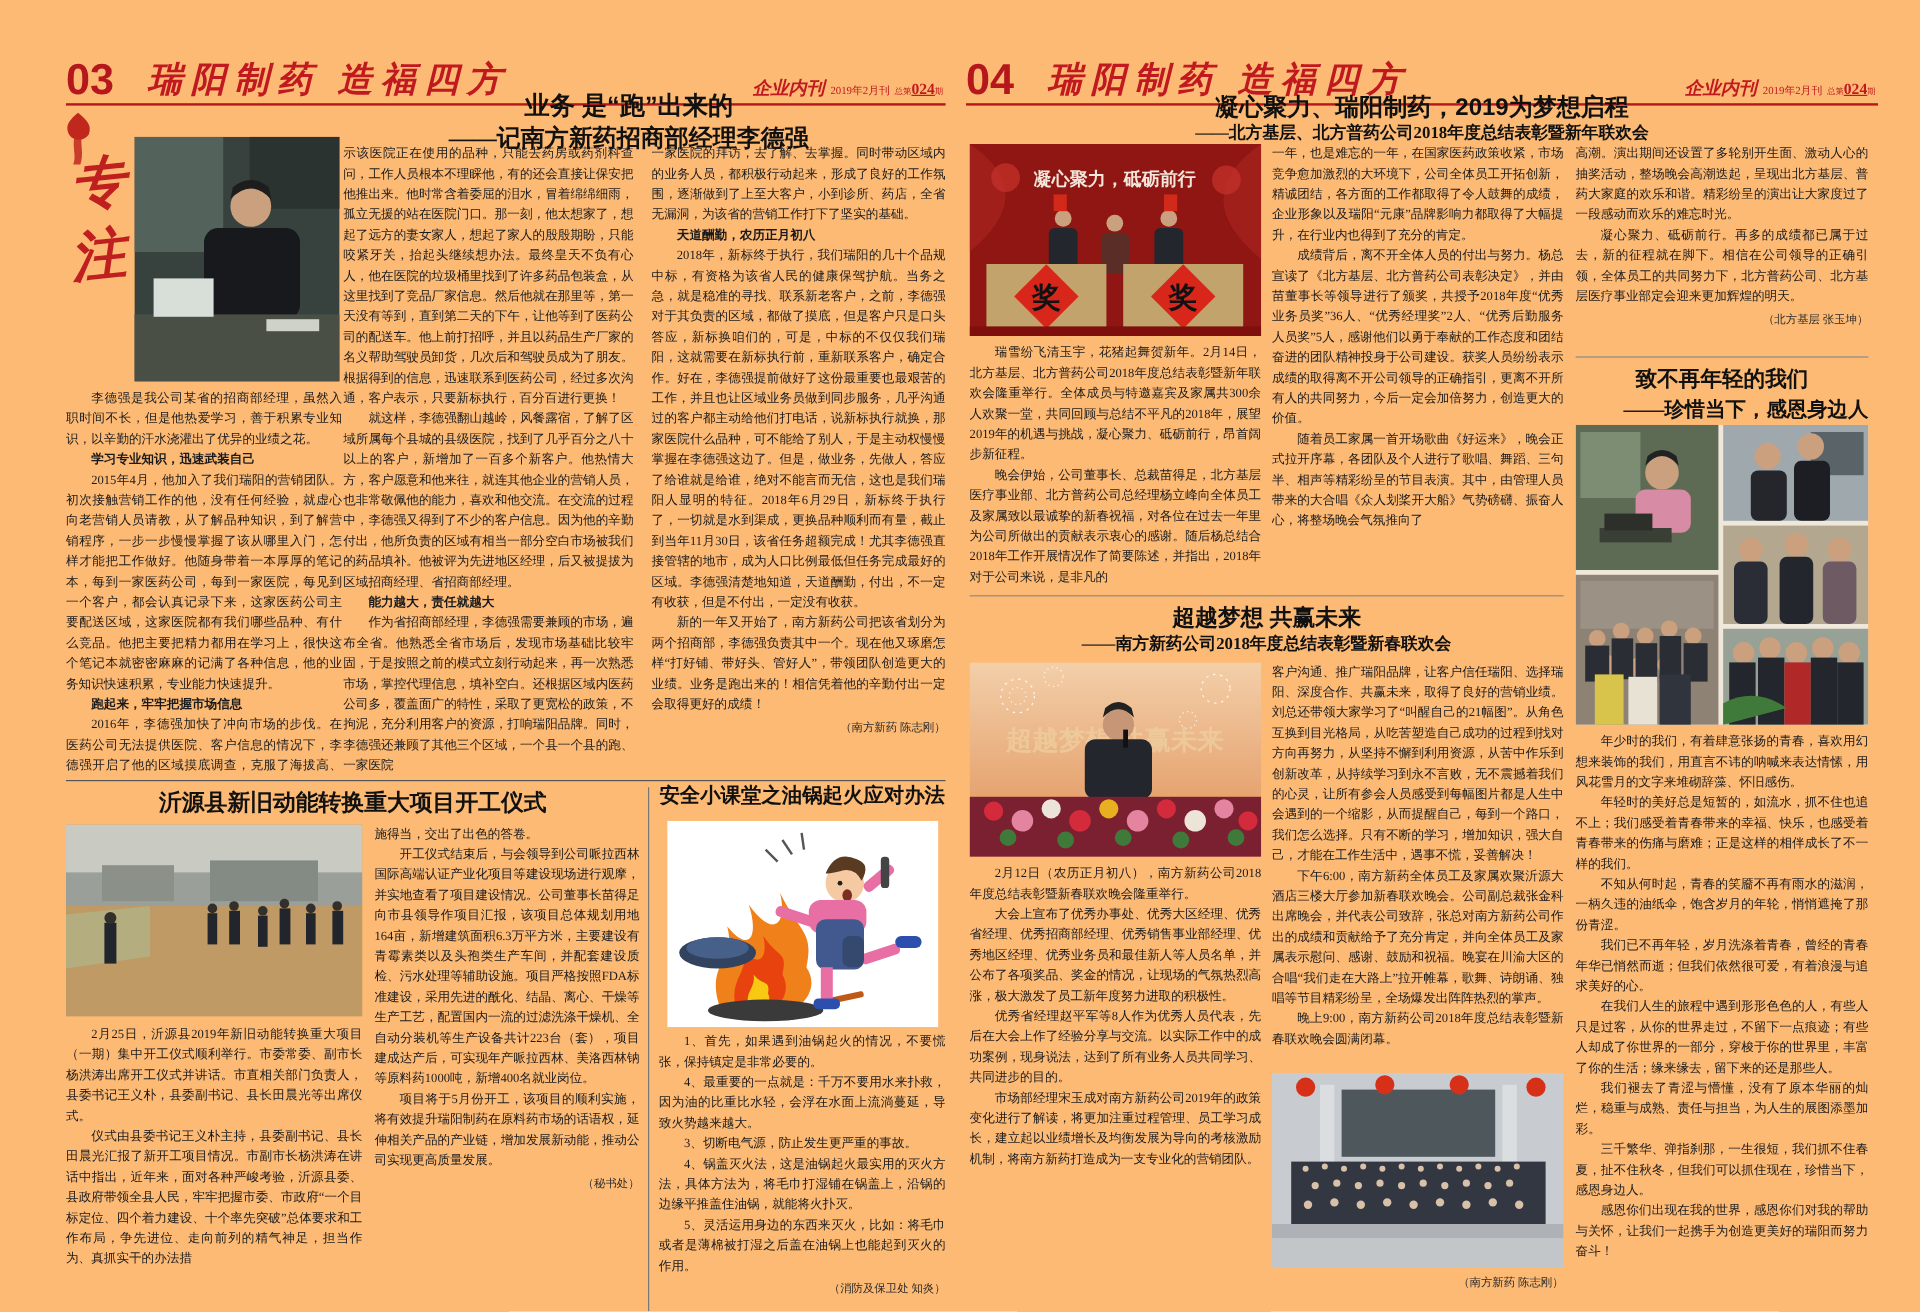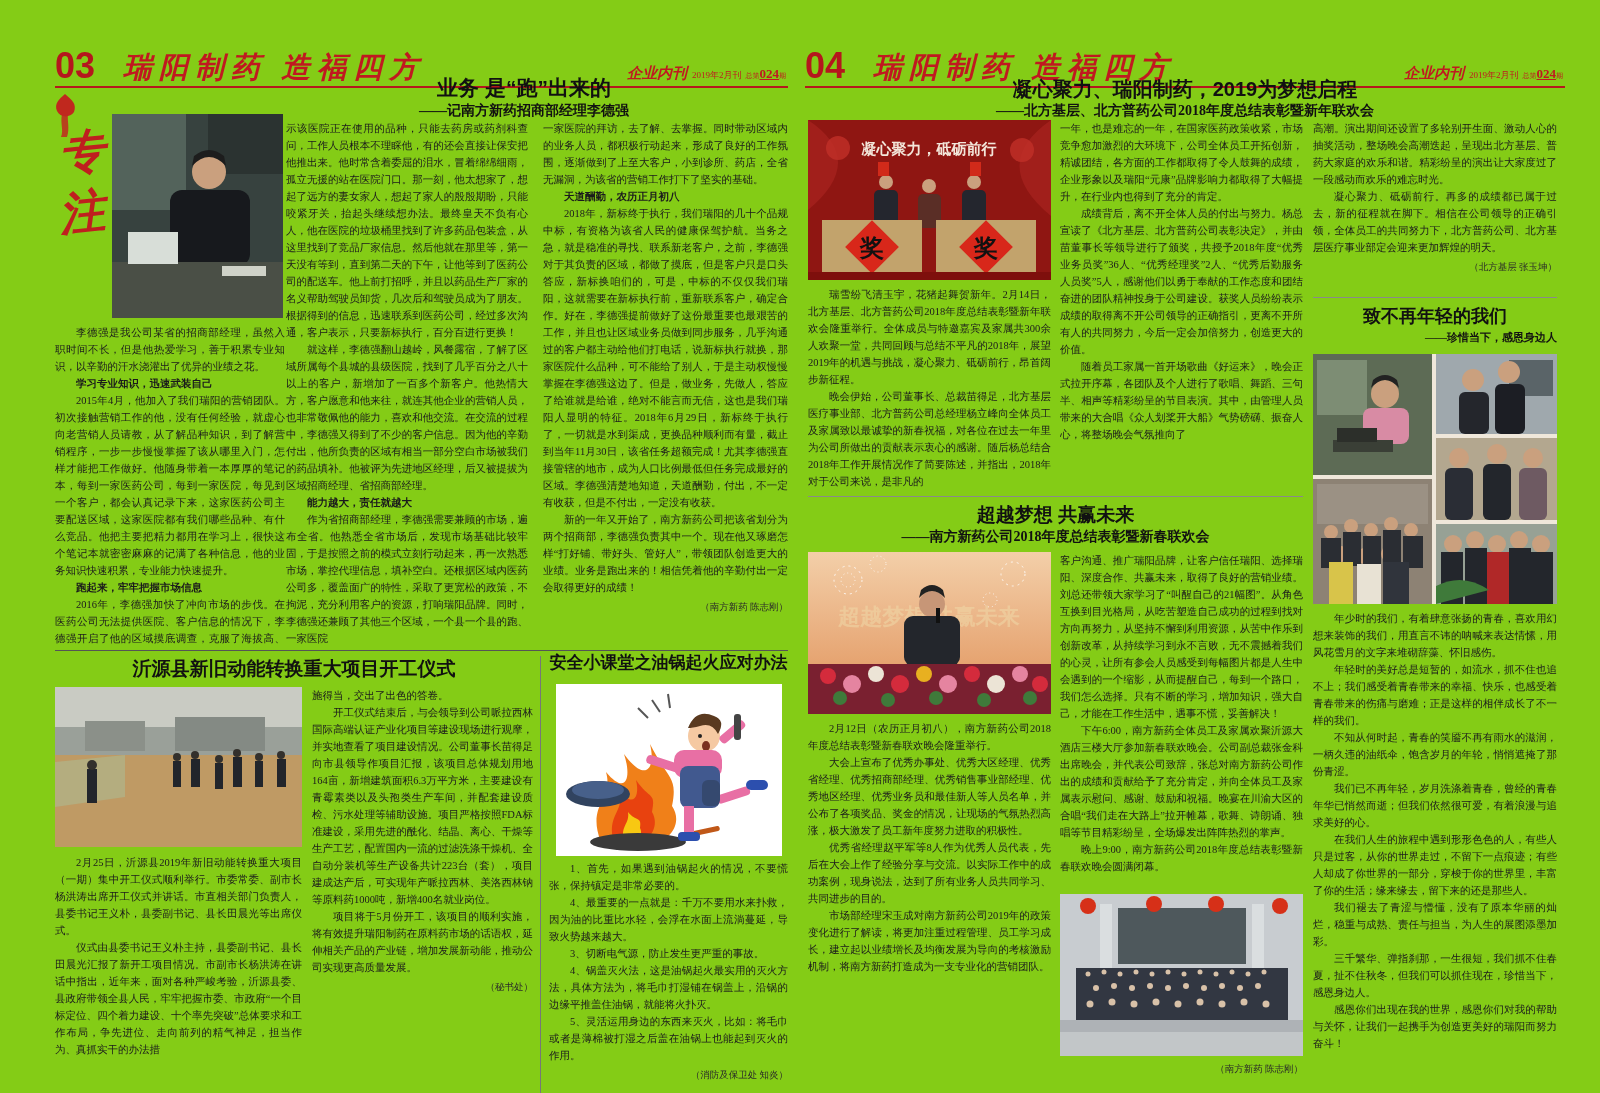--- a/index.html
+++ b/index.html
@@ -1,16 +1,16 @@
 <!DOCTYPE html>
 <html><head>
 <meta charset="utf-8">
 <style>
   html,body{margin:0;padding:0;background:#e8e8e8;}
-  .spread{position:relative;width:1600px;height:1093px;background:#84cc16;
+  .spread{position:relative;width:1600px;height:1093px;background:#fdba74;
     font-family:"Liberation Serif","DejaVu Serif",serif;color:#1a1a1c;overflow:hidden;}
   .abs{position:absolute;}
   
   .mast{border-bottom:2px solid #b5171d;}
   .mast-num{position:absolute;left:0;bottom:2px;font-family:"Liberation Sans","DejaVu Sans",sans-serif;
     font-weight:bold;font-size:36px;line-height:36px;color:#b5171d;}
   .mast-slogan{position:absolute;left:68px;bottom:4px;font-weight:bold;font-style:italic;
     font-size:29px;line-height:30px;color:#c01920;letter-spacing:7px;white-space:nowrap;}
   .mast-issue{position:absolute;right:2px;bottom:3px;color:#c01920;white-space:nowrap;}
   .mast-issue .jn{font-weight:bold;font-style:italic;font-size:15px;}
@@ -56,21 +56,21 @@
       <path d="M12 22 C10 32 14 38 11 45 L17 45 C20 36 17 29 18 22 Z" fill="#c0281e" opacity="0.85"></path>
     </svg>
   </div>
 
   <div class="abs" style="left:56px;top:128px;width:52px;">
     <div class="side-char">专</div>
     <div class="side-char" style="margin-top:10px;">注</div>
   </div>
 
   <div class="abs h-main" style="left:260px;top:74px;width:528px;font-size:21px;">业务 是“跑”出来的</div>
-  <div class="abs h-sub" style="left:260px;top:102px;width:528px;font-size:14px;">——记南方新药招商部经理李德强</div>
+  <div class="abs h-sub" style="left:260px;top:102px;width:528px;font-size:20px;">——记南方新药招商部经理李德强</div>
 
   <div class="abs" style="left:112px;top:114px;">
     <svg width="171" height="204" viewBox="0 0 171 204">
       <rect width="171" height="204" fill="#37423f"></rect>
       <rect x="0" y="0" width="74" height="96" fill="#5d6f66" opacity="0.75"></rect>
       <rect x="96" y="0" width="75" height="60" fill="#2b3331"></rect>
       <circle cx="97" cy="58" r="17" fill="#caa07e"></circle>
       <path d="M80 52 Q97 34 114 52 L112 42 Q97 30 82 42 Z" fill="#1d1d1d"></path>
       <rect x="58" y="76" width="80" height="76" rx="12" fill="#17191d"></rect>
       <rect x="0" y="148" width="171" height="56" fill="#4a4f46"></rect>
@@ -245,21 +245,21 @@
     </div>
   <div class="abs col" style="left:1313px;top:120px;width:244px;height:176px;">
       <p class="para cont">高潮。演出期间还设置了多轮别开生面、激动人心的抽奖活动，整场晚会高潮迭起，呈现出北方基层、普药大家庭的欢乐和谐。精彩纷呈的演出让大家度过了一段感动而欢乐的难忘时光。</p>
       <p class="para">凝心聚力、砥砺前行。再多的成绩都已属于过去，新的征程就在脚下。相信在公司领导的正确引领，全体员工的共同努力下，北方普药公司、北方基层医疗事业部定会迎来更加辉煌的明天。</p>
       <p class="byline">（北方基层  张玉坤）</p>
     </div>
 
   <div class="abs hr-light" style="left:1313px;top:297px;width:244px;"></div>
 
   <div class="abs h-main" style="left:1313px;top:304px;width:244px;font-size:18px;">致不再年轻的我们</div>
-  <div class="abs h-sub" style="left:1313px;top:330px;width:244px;font-size:11px;text-align:right;">——珍惜当下，感恩身边人</div>
+  <div class="abs h-sub" style="left:1313px;top:330px;width:244px;font-size:17px;text-align:right;">——珍惜当下，感恩身边人</div>
 
   <div class="abs" style="left:1313px;top:354px;">
     <svg width="244" height="250" viewBox="0 0 244 250">
       <rect width="244" height="250" fill="#efe7da"></rect>
       <g>
         <rect x="0" y="0" width="119" height="121" fill="#5d6b55"></rect>
         <rect x="4" y="6" width="50" height="55" fill="#7d8d74"></rect>
         <circle cx="72" cy="40" r="14" fill="#caa07e"></circle>
         <path d="M58 34 Q72 18 86 34 L84 26 Q72 16 60 26 Z" fill="#222"></path>
         <rect x="50" y="54" width="46" height="36" rx="8" fill="#d88ba4"></rect>

